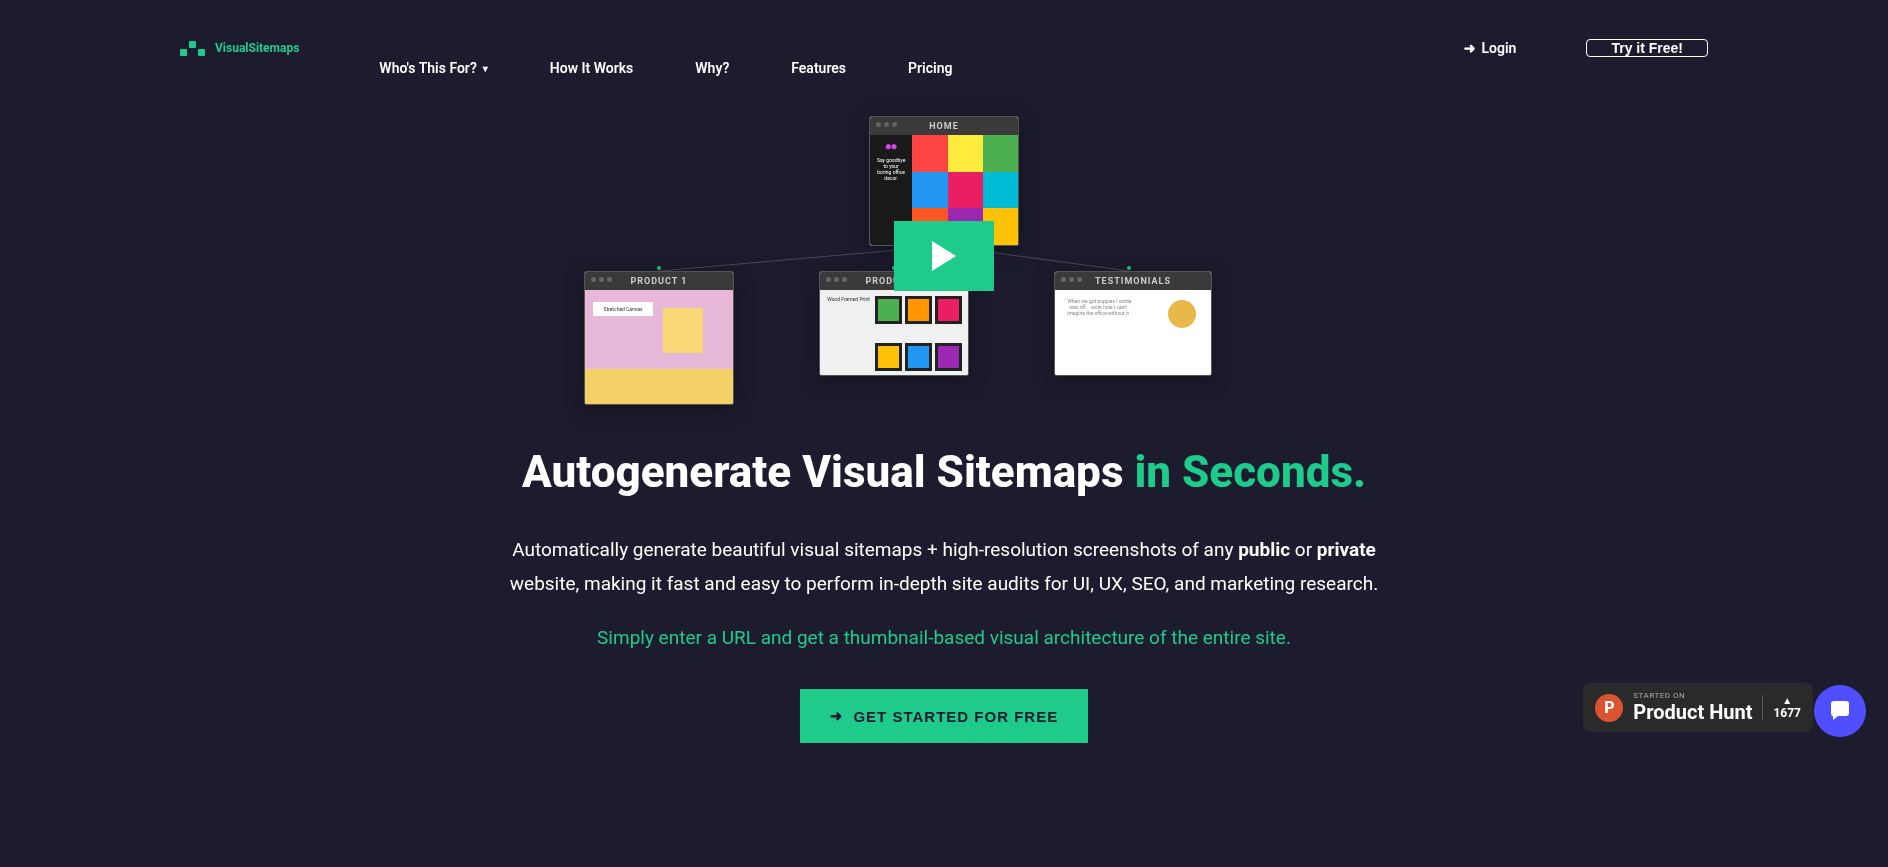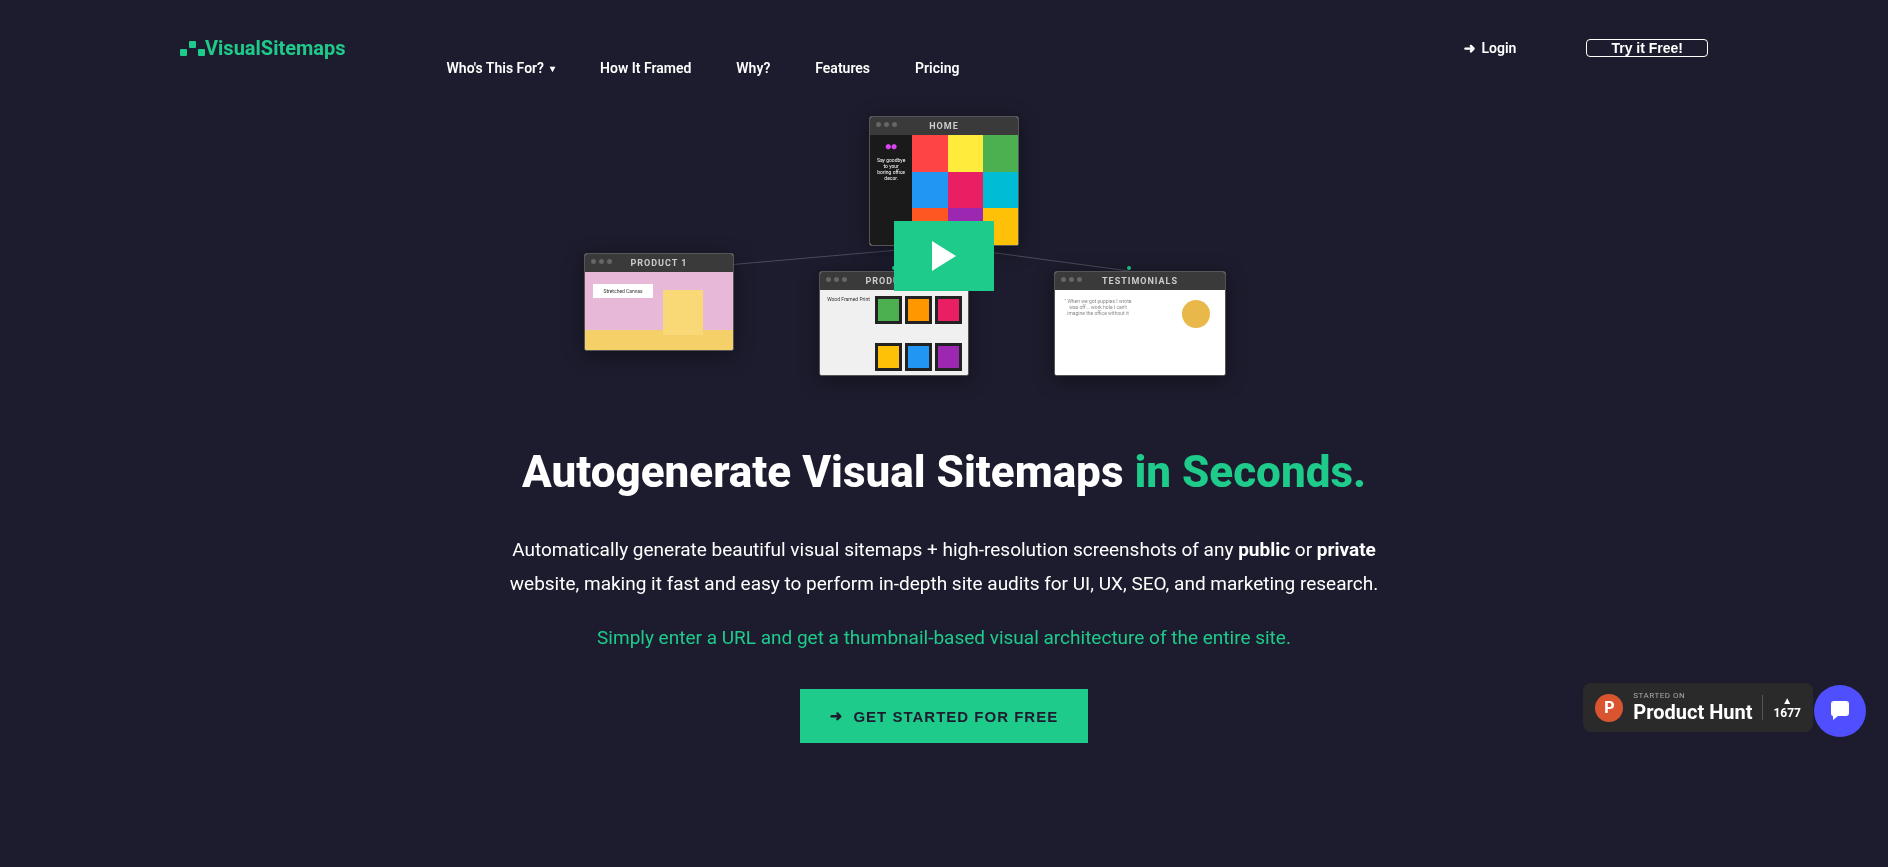--- a/index.html
+++ b/index.html
@@ -14,41 +14,42 @@
 }
 .navbar {
   display: flex;
   align-items: center;
   padding: 20px 180px;
   gap: 40px;
 }
 .logo {
   display: flex;
   align-items: center;
+  gap: 10px;
   color: #1ecb8b;
   font-weight: 700;
-  font-size: 20px;
-  margin-right: 61px;
+  font-size: 12px;
+  margin-right: 40px;
 }
 .logo-icon {
   display: flex;
   gap: 2px;
   align-items: flex-end;
 }
 .logo-icon span {
   display: inline-block;
   width: 7px;
   height: 7px;
   background: #1ecb8b;
   border-radius: 1px;
 }
 .logo-icon span:nth-child(2) { margin-bottom: 8px; }
 .nav-links {
   display: flex;
-  gap: 45px;
+  gap: 62px;
   flex: 1;
   margin-top: 40px;
 }
 .nav-link {
   color: #fff;
   font-size: 14px;
   font-weight: 600;
   display: flex;
   align-items: center;
   gap: 6px;
@@ -129,21 +130,21 @@
 }
 .card-home .left-panel {
   grid-row: span 3;
   background: #1a1a1a;
   padding: 8px 6px;
   font-size: 5px;
   color: #fff;
 }
 .card-home .left-panel .brand { color: #d946ef; font-weight: 700; margin-bottom: 8px; }
 .card-home .face { width: 100%; height: 100%; }
-.card-product1 { width: 150px; height: 98px; left: -10px; top: 137px; }
+.card-product1 { width: 150px; height: 134px; left: -10px; top: 155px; }
 .card-product1 .card-body {
   background: linear-gradient(to bottom, #e8b8d8 60%, #f5d068 60%);
   position: relative;
 }
 .card-product1 .label-box {
   position: absolute; left: 8px; top: 12px; background: #fff;
   font-size: 5px; padding: 4px; color: #333; width: 60px;
 }
 .card-product1 .face-box {
   position: absolute; right: 30px; top: 18px; width: 40px; height: 45px;
@@ -163,21 +164,21 @@
   display: grid;
   grid-template-columns: 1fr 1fr 1fr;
   gap: 3px;
   flex: 1;
 }
 .card-product2 .frame-item {
   border: 3px solid #222;
   background: #fff;
   height: 28px;
 }
-.card-test { width: 172px; height: 105px; left: 460px; top: 155px; }
+.card-test { width: 158px; height: 105px; left: 460px; top: 155px; }
 .card-test .card-body {
   background: #fff;
   position: relative;
   padding: 8px;
 }
 .card-test .quote {
   font-size: 5px; color: #888;
   width: 70px;
 }
 .card-test .avatar {
@@ -314,21 +315,21 @@
         <span></span>
         <span></span>
     </span>
     <span>VisualSitemaps</span>
   </div>
   <div class="nav-links">
     <div class="nav-link">
       <span>Who's This For?</span>
       <span class="chevron">▾</span>
     </div>
-    <div class="nav-link">How It Framed</div>
+    <div class="nav-link">How It Works</div>
     <div class="nav-link">Why?</div>
     <div class="nav-link">Features</div>
     <div class="nav-link">Pricing</div>
   </div>
   <div class="login-link">
     <span>➜</span>
     <span>Login</span>
   </div>
   <button class="try-free-btn">Try it Free!</button>
 </nav>

